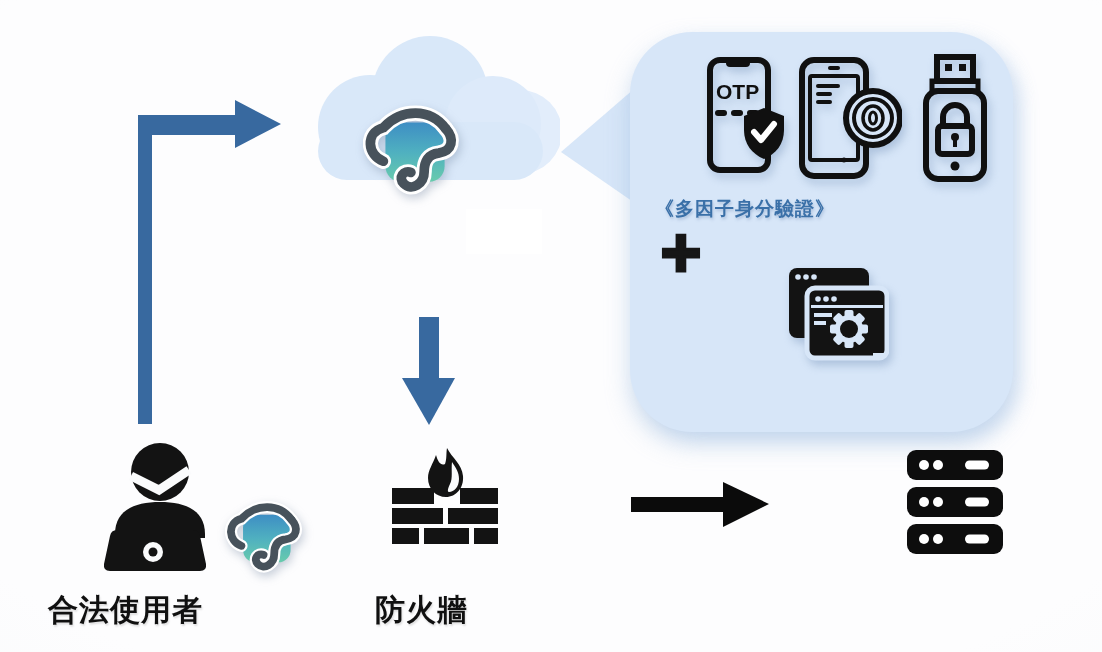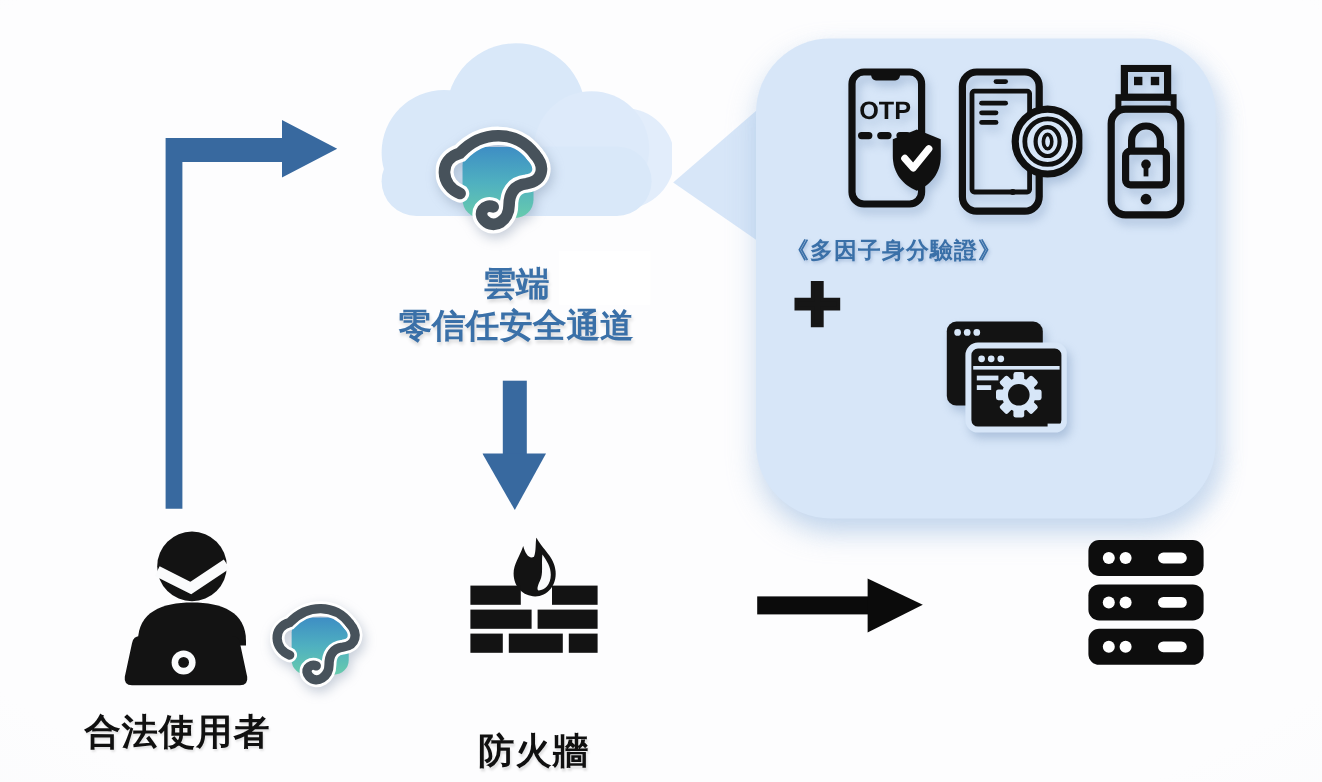--- a/index.html
+++ b/index.html
@@ -4,21 +4,21 @@
 <style>
   html,body{margin:0;padding:0;}
   body{
     width:1102px;height:652px;overflow:hidden;
     font-family:"Liberation Sans","DejaVu Sans",sans-serif;
     background:radial-gradient(120% 120% at 50% 45%, #fdfdfe 55%, #f4f6f8 100%);
   }
   #stage{position:relative;width:1102px;height:652px;}
   .abs{position:absolute;}
   .node-label{
-    font-weight:bold;color:#101010;font-size:30px;text-align:center;
+    font-weight:bold;color:#101010;font-size:30px;text-align:left;
     letter-spacing:1px;text-shadow:1px 2px 2px rgba(0,0,0,0.12);
   }
   .blue-label{
     font-weight:bold;color:#3A70A8;font-size:19px;text-align:left;
     letter-spacing:1px;text-shadow:1px 2px 3px rgba(90,120,170,0.35);
   }
   .cloud-caption{
     font-weight:bold;color:#3A70A8;font-size:28px;line-height:35px;
     text-align:center;text-shadow:1px 2px 3px rgba(0,0,0,0.15);
   }
@@ -67,24 +67,20 @@
     <circle cx="198" cy="92" r="48" fill="#DDEAFA"></circle>
     <rect x="23" y="90" width="225" height="58" rx="29" fill="#D9E8F9"></rect>
   </svg>
 
   <svg class="abs soft-shadow" style="left:363px;top:98px" width="102" height="102" viewBox="0 0 100 100">
     <use href="#logo-symbol"></use>
   </svg>
 
   <div class="abs white-patch" style="left:466px;top:209px;width:76px;height:45px"></div>
 
-  <div class="abs cloud-caption" style="left:280px;top:219px;width:300px">
-    <span style="display:block">雲端</span>
-    <span style="display:block">零信任安全通道</span>
-  </div>
 
   <svg class="abs" style="left:402px;top:317px" width="54" height="110" viewBox="0 0 54 110">
     <rect x="17" y="0" width="20" height="63" fill="#38699F"></rect>
     <polygon points="0,61 53,61 27,108" fill="#38699F"></polygon>
   </svg>
 
   <svg class="abs" style="left:552px;top:80px" width="92" height="130" viewBox="0 0 92 130">
     <polygon points="9,72 90,2 90,128" fill="#D7E6F8"></polygon>
   </svg>
 
@@ -185,21 +181,21 @@
     <path d="M62,14 C66,20 69,24 69,31 C69,39 64,44 59,44 C57,44 58,40 60,36 C63,30 61,22 62,14 Z" fill="#fafbfc"></path>
     <rect x="2" y="40" width="42" height="16" fill="#131313"></rect>
     <rect x="70" y="40" width="38" height="16" fill="#131313"></rect>
     <rect x="2" y="60" width="51" height="16" fill="#131313"></rect>
     <rect x="58" y="60" width="50" height="16" fill="#131313"></rect>
     <rect x="2" y="80" width="27" height="16" fill="#131313"></rect>
     <rect x="34" y="80" width="45" height="16" fill="#131313"></rect>
     <rect x="84" y="80" width="24" height="16" fill="#131313"></rect>
   </svg>
 
-  <div class="abs node-label" style="left:375px;top:606px;width:140px">防火牆</div>
+  <div class="abs node-label" style="left:375px;top:590px;width:140px">防火牆</div>
 
   <svg class="abs" style="left:627px;top:478px" width="145" height="54" viewBox="0 0 145 54">
     <rect x="4" y="19" width="94" height="15" fill="#0b0b0b"></rect>
     <polygon points="96,4 96,49 142,26" fill="#0b0b0b"></polygon>
   </svg>
 
   <svg class="abs" style="left:905px;top:450px" width="100" height="108" viewBox="0 0 100 108">
     <g>
       <rect x="2" y="0" width="96" height="30" rx="9" fill="#0d0d0d"></rect>
       <circle cx="19" cy="15" r="5" fill="#ffffff"></circle>

